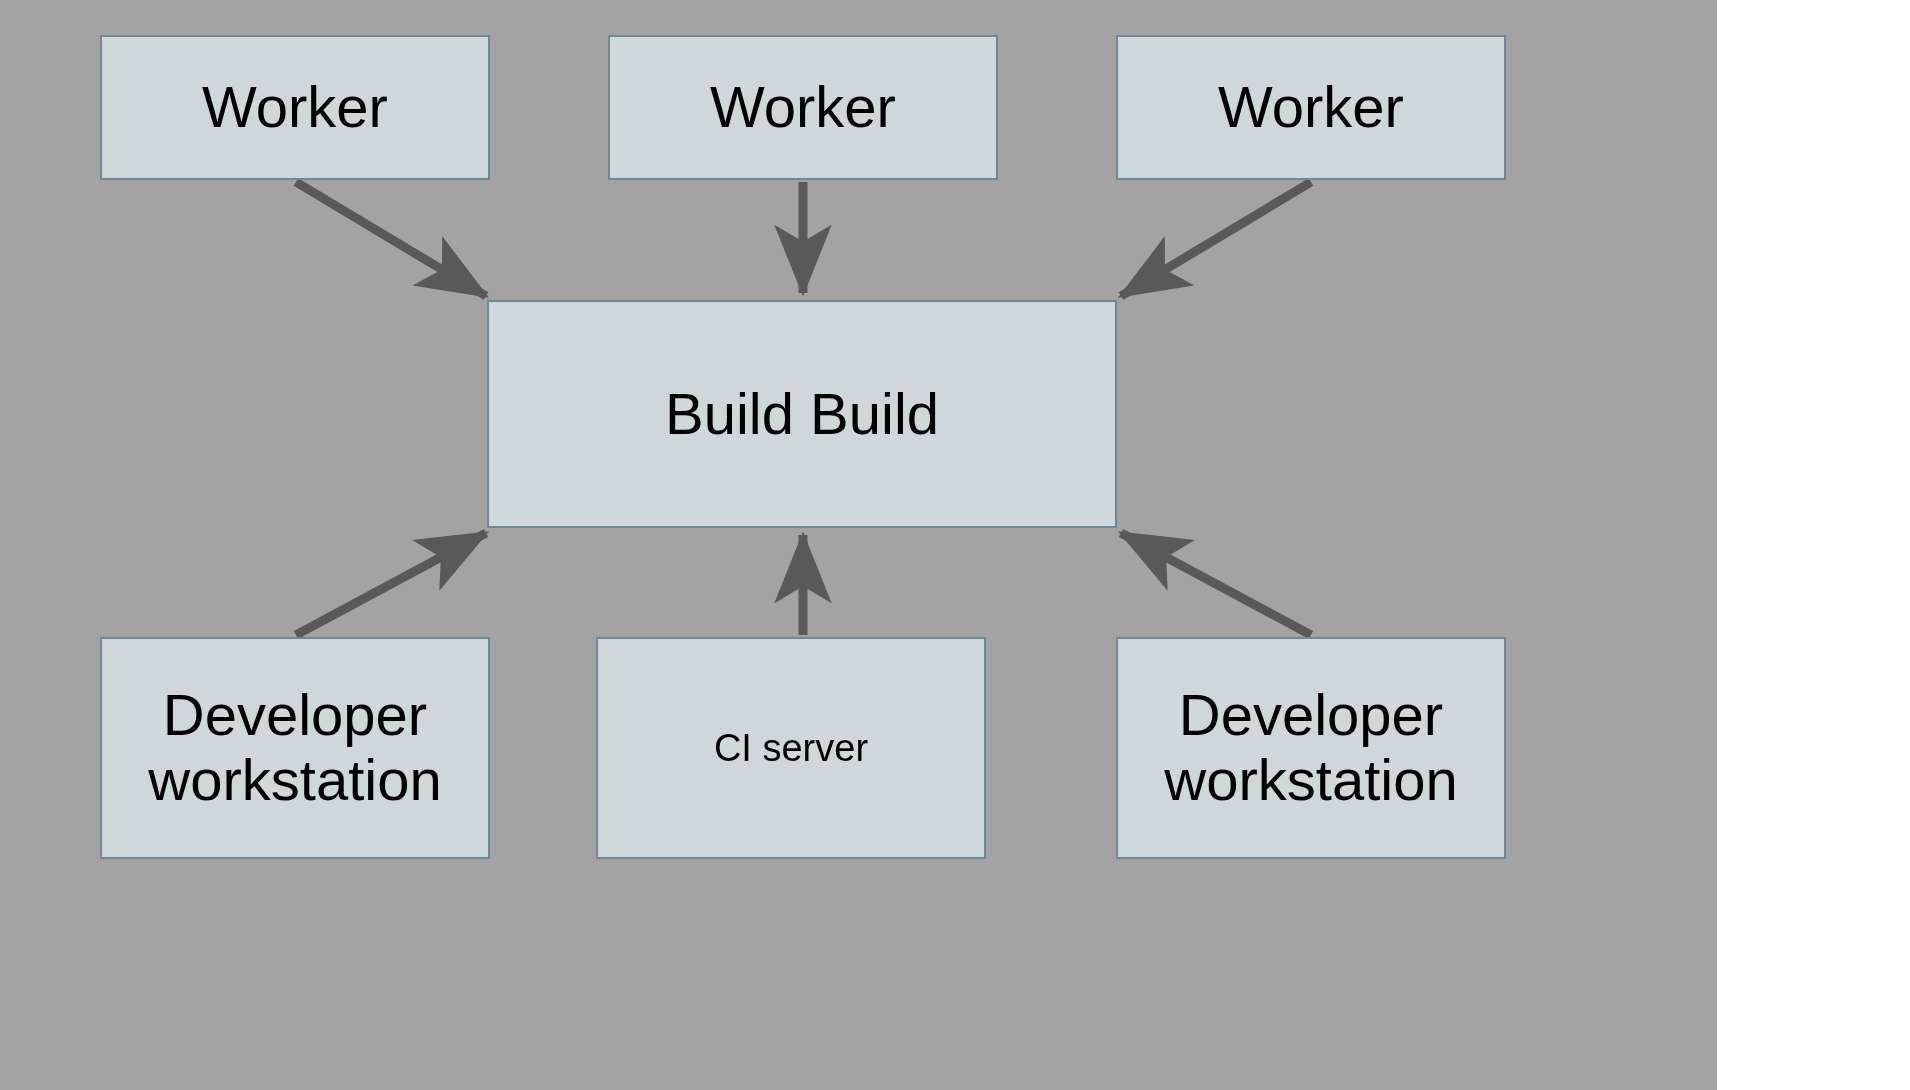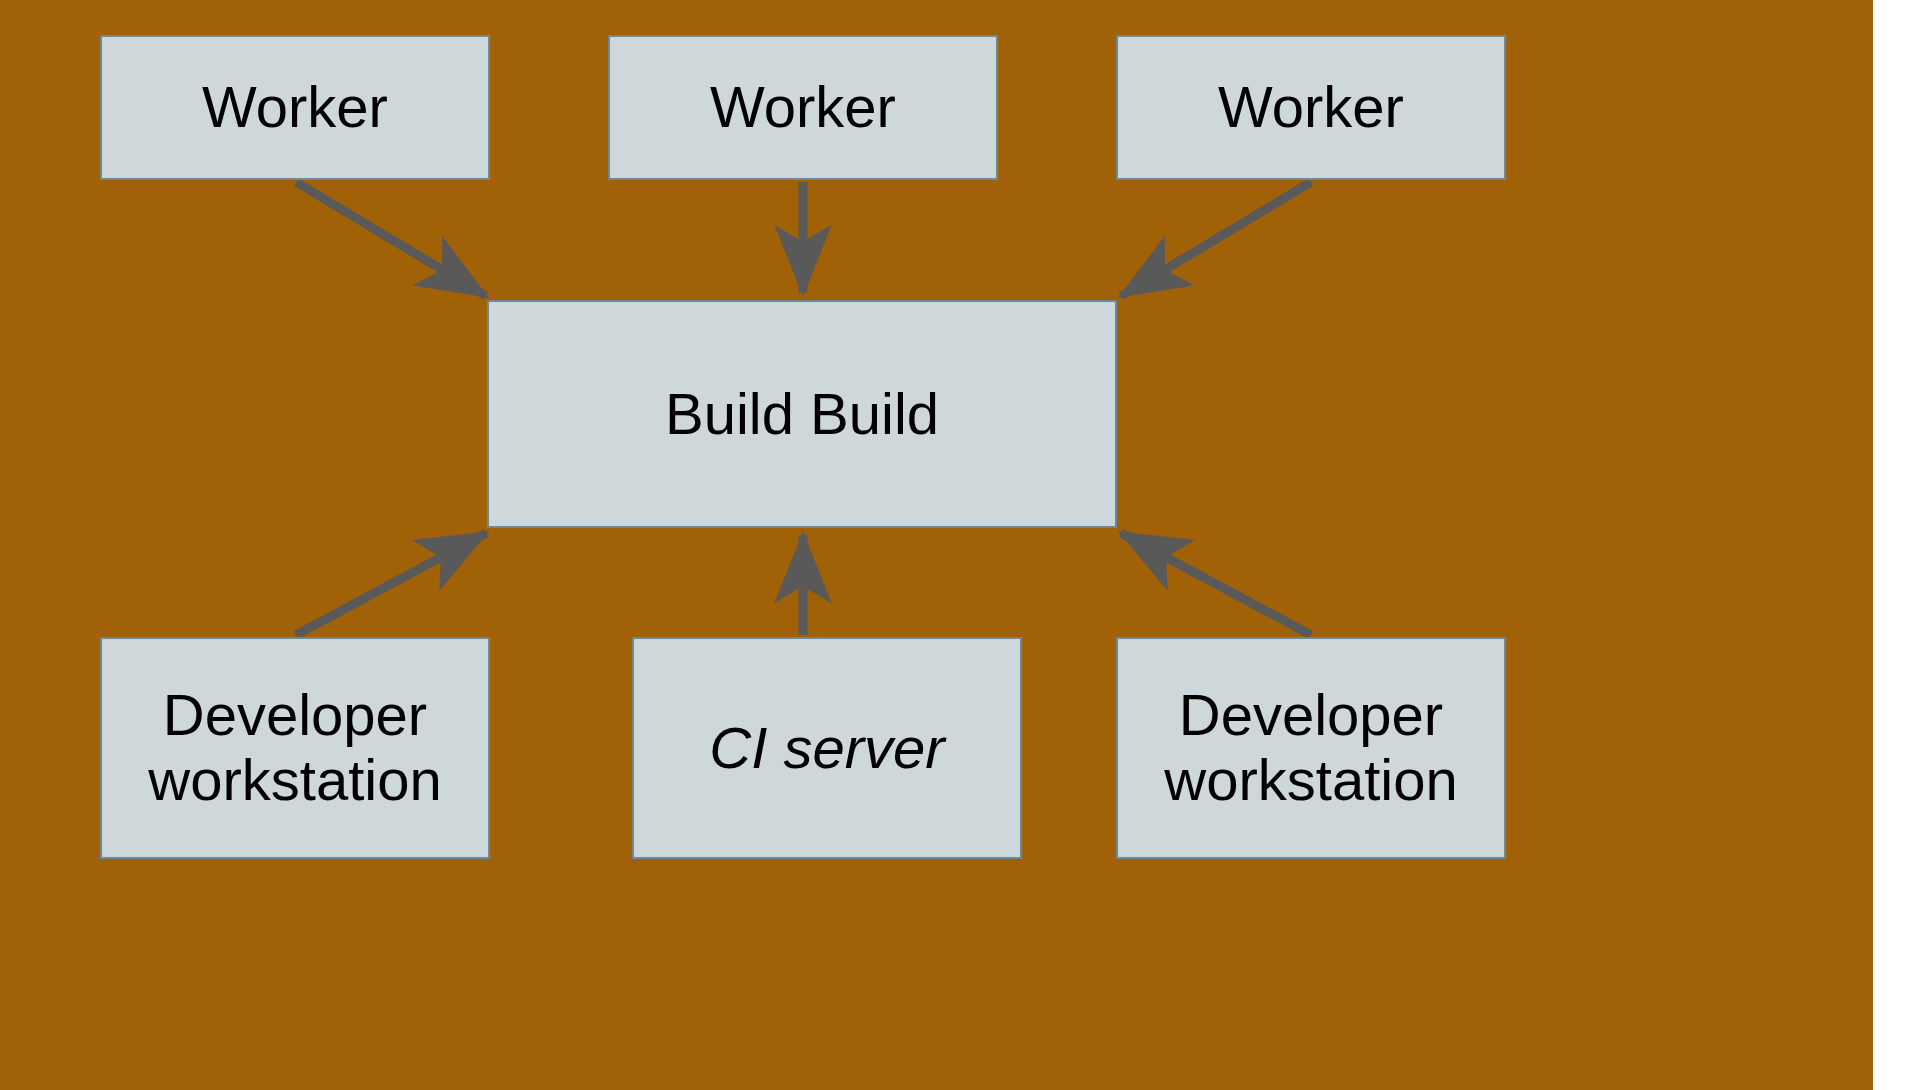--- a/index.html
+++ b/index.html
@@ -8,23 +8,23 @@
     background: #ffffff;
   }
   body {
     width: 1910px;
     height: 1090px;
     font-family: "Liberation Sans", sans-serif;
     overflow: hidden;
   }
   #canvas {
     position: relative;
-    width: 1873px;
+    width: 1717px;
     height: 1090px;
-    background: #a16207;
+    background: #a3a3a3;
   }
   #edges {
     position: absolute;
     left: 0;
     top: 0;
     width: 1910px;
     height: 1090px;
     pointer-events: none;
   }
   .node {
@@ -49,21 +49,21 @@
   
   #node-worker-1 { left: 100px;  top: 35px;  width: 390px; height: 145px; font-size: 58px; }
   #node-worker-2 { left: 608px;  top: 35px;  width: 390px; height: 145px; font-size: 58px; }
   #node-worker-3 { left: 1116px; top: 35px;  width: 390px; height: 145px; font-size: 58px; }
 
   
   #node-build-master { left: 487px; top: 300px; width: 630px; height: 228px; font-size: 58px; }
 
   
   #node-dev-left  { left: 100px;  top: 637px; width: 390px; height: 222px; font-size: 58px; }
-  #node-ci-server { left: 632px;  top: 637px; width: 390px; height: 222px; font-size: 58px; font-style: italic; }
+  #node-ci-server { left: 596px;  top: 637px; width: 390px; height: 222px; font-size: 38px; }
   #node-dev-right { left: 1116px; top: 637px; width: 390px; height: 222px; font-size: 58px; }
 </style>
 </head>
 <body>
 
 <div id="canvas">
 
   <svg id="edges" viewBox="0 0 1910 1090" width="1910" height="1090" xmlns="http://www.w3.org/2000/svg">
     <defs>
       <marker id="arrowhead" markerWidth="9" markerHeight="9" refX="7.6" refY="3.2" orient="auto" markerUnits="strokeWidth">

